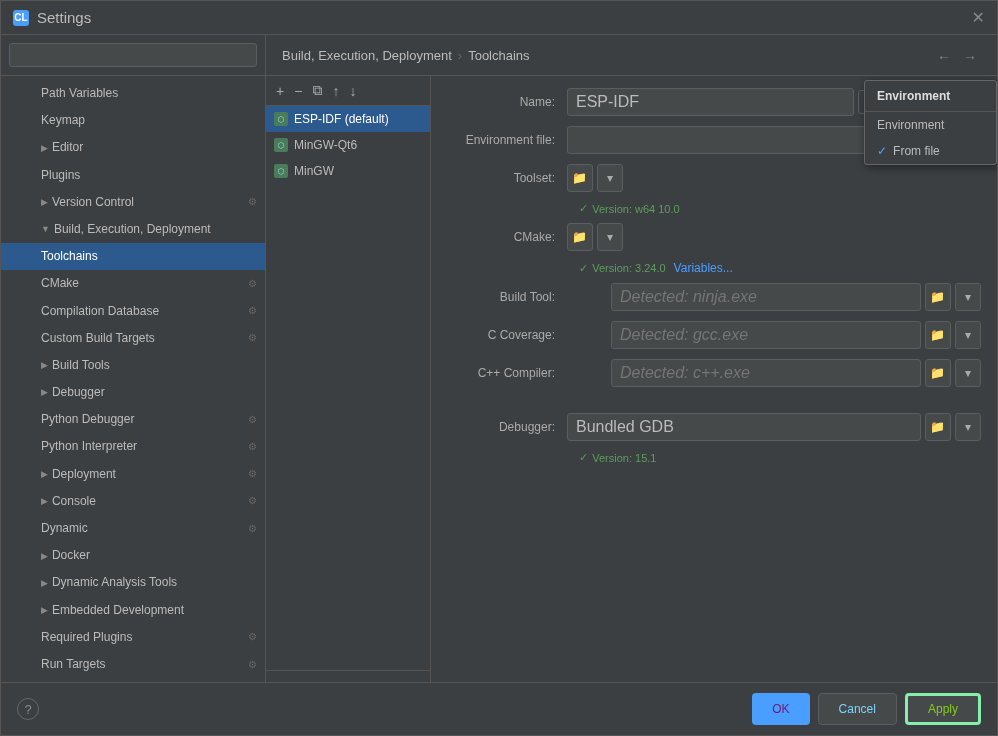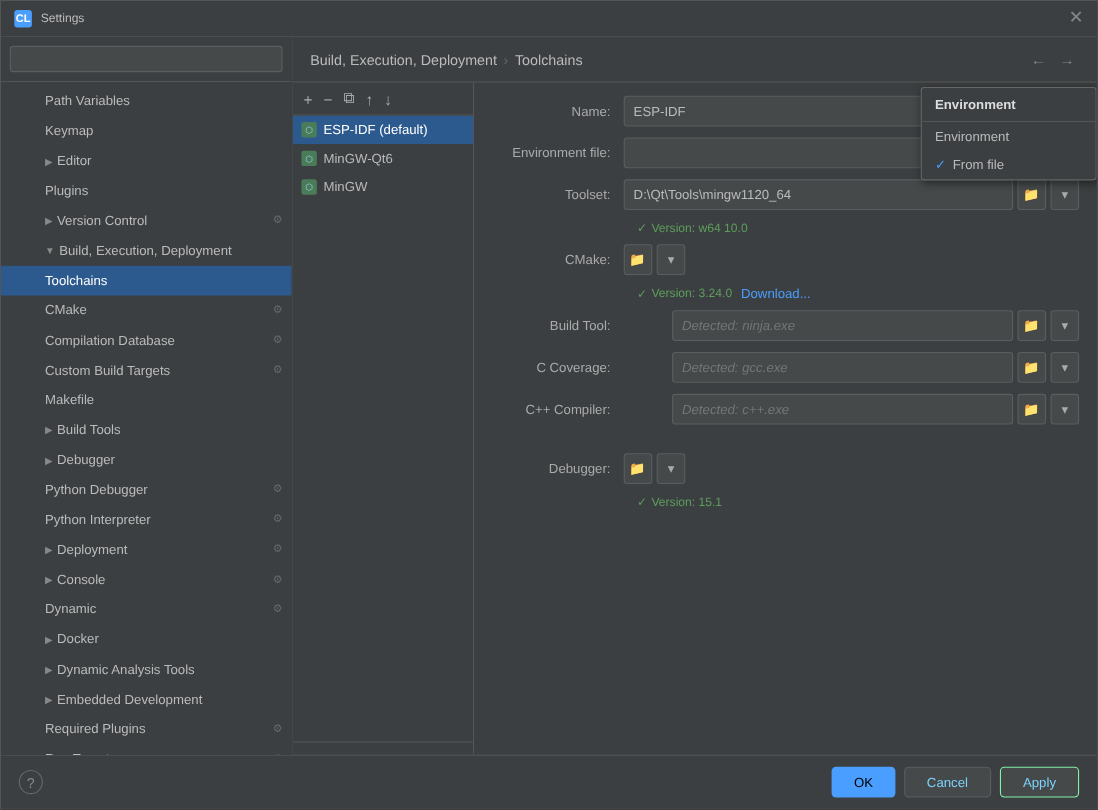--- a/index.html
+++ b/index.html
@@ -34,21 +34,21 @@
     .title-bar .app-icon {
       width: 16px; height: 16px;
       background: #4a9eff;
       border-radius: 3px;
       margin-right: 8px;
       display: flex; align-items: center; justify-content: center;
       font-size: 10px; color: white; font-weight: bold;
     }
     .title-bar .title {
       color: #bbb;
-      font-size: 11px;
+      font-size: 15px;
     }
     .title-bar .close-btn {
       margin-left: auto;
       cursor: pointer;
       color: #888;
       font-size: 16px;
       line-height: 1;
     }
 
     
@@ -240,21 +240,21 @@
       align-items: center;
       gap: 4px;
     }
     .form-input {
       flex: 1;
       background: #45494a;
       border: 1px solid #5a5e60;
       border-radius: 3px;
       color: #bbb;
       padding: 4px 8px;
-      font-size: 12px;
+      font-size: 16px;
       outline: none;
       height: 28px;
     }
     .form-input.detected {
       color: #777;
       font-style: italic;
       margin-left: 44px;
     }
 
     .icon-btn {
@@ -300,21 +300,21 @@
       align-items: center;
       gap: 4px;
       white-space: nowrap;
     }
 
     
     .dropdown-overlay {
       position: absolute;
       top: 4px;
       right: 0;
-      width: 160px;
+      width: 133px;
       background: #3c3f41;
       border: 1px solid #666;
       border-radius: 3px;
       z-index: 100;
       box-shadow: 2px 2px 8px rgba(0,0,0,0.5);
     }
     .dropdown-title {
       padding: 8px 12px;
       color: #ddd;
       font-size: 12px;
@@ -358,32 +358,32 @@
     }
     .btn {
       padding: 6px 20px;
       border-radius: 4px;
       border: none;
       cursor: pointer;
       font-size: 12px;
     }
     .btn-primary {
       background: #4a9eff;
-      color: #000000;
+      color: #701a75;
       text-align: center;
     }
     .btn-secondary {
       background: #45494a;
       color: #7dd3fc;
       border: 1px solid #5a5e60;
     }
     .btn-apply {
       background: #45494a;
-      color: #7dd3fc;
-      border: 1px solid #86efac;
+      color: #84cc16;
+      border: 3px solid #86efac;
     }
 
     
     ::-webkit-scrollbar { width: 6px; height: 6px; }
     ::-webkit-scrollbar-track { background: #3c3f41; }
     ::-webkit-scrollbar-thumb { background: #555; border-radius: 3px; }
   </style>
 </head>
 <body>
 
@@ -432,23 +432,20 @@
           <span>CMake</span>
           <span class="config-icon">⚙</span>
         </div>
         <div class="sidebar-item indent-2">
           <span>Compilation Database</span>
           <span class="config-icon">⚙</span>
         </div>
         <div class="sidebar-item indent-2">
           <span>Custom Build Targets</span>
           <span class="config-icon">⚙</span>
-        </div>
-        <div class="sidebar-item indent-2">
-          <span>Makefile</span>
         </div>
         <div class="sidebar-item indent-2">
           <span class="expand-arrow">▶</span>
           <span>Build Tools</span>
         </div>
         <div class="sidebar-item indent-2">
           <span class="expand-arrow">▶</span>
           <span>Debugger</span>
         </div>
         <div class="sidebar-item indent-2">
@@ -554,41 +551,40 @@
           <div class="form-row">
             <span class="form-label">Environment file:</span>
             <div class="form-control">
               <input class="form-input" type="text" style="">
             </div>
           </div>
 
           <div class="form-row">
             <span class="form-label">Toolset:</span>
             <div class="form-control">
-              <input class="form-input" type="text" value="D:\Qt\Tools\mingw1120_64" style="">
               <button class="icon-btn">📁</button>
               <button class="icon-btn">▾</button>
             </div>
           </div>
           <div class="version-info">
             <span class="version-check">✓</span>
             <span>Version: w64 10.0</span>
           </div>
 
           <div class="form-row">
             <span class="form-label">CMake:</span>
             <div class="form-control">
               <button class="icon-btn">📁</button>
               <button class="icon-btn">▾</button>
             </div>
           </div>
           <div class="version-info">
             <span class="version-check">✓</span>
             <span>Version: 3.24.0</span>
-            <a class="download-link">Download...</a>
+            <a class="download-link">Variables...</a>
           </div>
 
           <div class="form-row">
             <span class="form-label">Build Tool:</span>
             <div class="form-control">
               <input class="form-input detected" type="text" placeholder="Detected: ninja.exe" style="">
               <button class="icon-btn">📁</button>
               <button class="icon-btn">▾</button>
             </div>
           </div>
@@ -609,20 +605,21 @@
               <button class="icon-btn">📁</button>
               <button class="icon-btn">▾</button>
             </div>
           </div>
 
           <div style="height: 16px;"></div>
 
           <div class="form-row">
             <span class="form-label">Debugger:</span>
             <div class="form-control">
+              <input class="form-input" type="text" value="Bundled GDB" style="">
               <button class="icon-btn">📁</button>
               <button class="icon-btn">▾</button>
             </div>
           </div>
           <div class="version-info">
             <span class="version-check">✓</span>
             <span>Version: 15.1</span>
           </div>
 
           <div class="dropdown-overlay">

